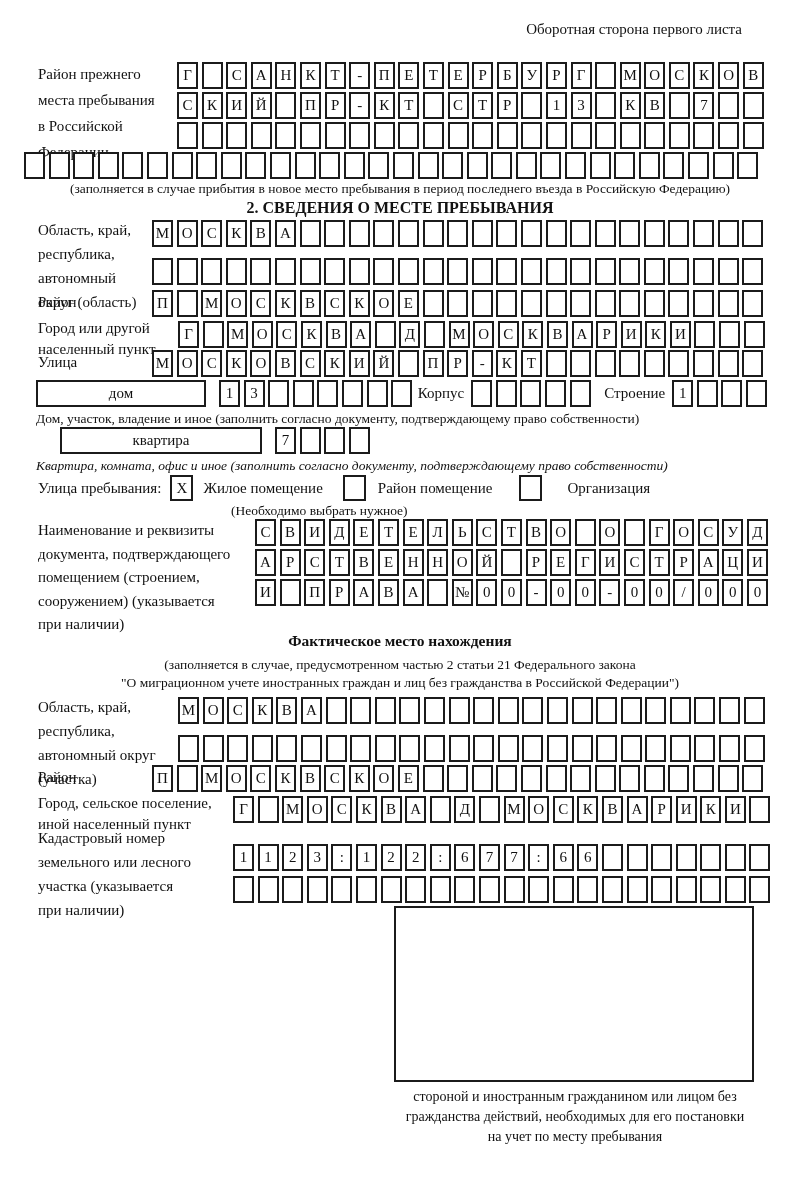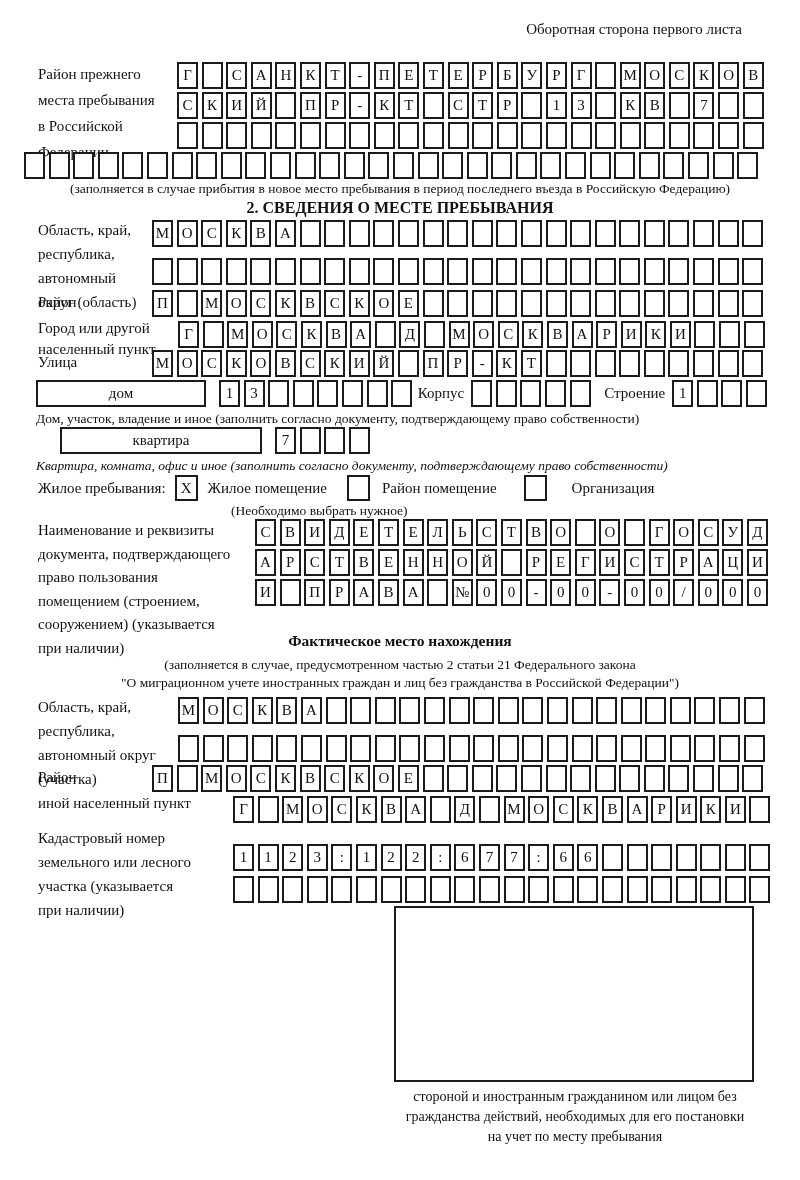--- a/index.html
+++ b/index.html
@@ -91,34 +91,33 @@
   </div>
   <div class="abs small" style="top:411px;left:36px;">Дом, участок, владение и иное (заполнить согласно документу, подтверждающему право собственности)</div>
 
   <div class="abs flexrow" style="top:427px;left:30px;padding-left:30px;">
     <span class="wide-box" style="width:202px;margin-right:13px;">квартира</span>
     <span class="box-row"><span class="cb">7</span><span class="cb"></span><span class="cb"></span><span class="cb"></span></span>
   </div>
   <div class="abs small" style="top:458px;left:36px;font-style:italic;">Квартира, комната, офис и иное (заполнить согласно документу, подтверждающему право собственности)</div>
 
   <div class="abs flexrow txt" style="top:475px;left:38px;">
-    <span>Жилое пребывания:</span>
+    <span>Улица пребывания:</span>
     <span class="chk" style="margin:0 10px 0 9px;">X</span>
     <span>Жилое помещение</span>
     <span class="chk" style="margin:0 12px 0 20px;"></span>
     <span>Район помещение</span>
     <span class="chk" style="margin:0 25px 0 27px;"></span>
     <span>Организация</span>
   </div>
   <div class="abs small" style="top:503px;left:231px;">(Необходимо выбрать нужное)</div>
 
   <div class="abs txt" style="top:519px;left:38px;width:220px;line-height:23.5px;">
     <span class="lbl-line">Наименование и реквизиты</span>
     <span class="lbl-line">документа, подтверждающего</span>
-    <span class="lbl-line">право пользования</span>
     <span class="lbl-line">помещением (строением,</span>
     <span class="lbl-line">сооружением) (указывается</span>
     <span class="lbl-line">при наличии)</span>
   </div>
   <div class="abs box-row" style="top:519px;left:255px;"><span class="cb">С</span><span class="cb">В</span><span class="cb">И</span><span class="cb">Д</span><span class="cb">Е</span><span class="cb">Т</span><span class="cb">Е</span><span class="cb">Л</span><span class="cb">Ь</span><span class="cb">С</span><span class="cb">Т</span><span class="cb">В</span><span class="cb">О</span><span class="cb"></span><span class="cb">О</span><span class="cb"></span><span class="cb">Г</span><span class="cb">О</span><span class="cb">С</span><span class="cb">У</span><span class="cb">Д</span></div>
   <div class="abs box-row" style="top:549px;left:255px;"><span class="cb">А</span><span class="cb">Р</span><span class="cb">С</span><span class="cb">Т</span><span class="cb">В</span><span class="cb">Е</span><span class="cb">Н</span><span class="cb">Н</span><span class="cb">О</span><span class="cb">Й</span><span class="cb"></span><span class="cb">Р</span><span class="cb">Е</span><span class="cb">Г</span><span class="cb">И</span><span class="cb">С</span><span class="cb">Т</span><span class="cb">Р</span><span class="cb">А</span><span class="cb">Ц</span><span class="cb">И</span></div>
   <div class="abs box-row" style="top:579px;left:255px;"><span class="cb">И</span><span class="cb"></span><span class="cb">П</span><span class="cb">Р</span><span class="cb">А</span><span class="cb">В</span><span class="cb">А</span><span class="cb"></span><span class="cb">№</span><span class="cb">0</span><span class="cb">0</span><span class="cb">-</span><span class="cb">0</span><span class="cb">0</span><span class="cb">-</span><span class="cb">0</span><span class="cb">0</span><span class="cb">/</span><span class="cb">0</span><span class="cb">0</span><span class="cb">0</span></div>
 
   <div class="abs bold center" style="top:632px;left:0;width:800px;font-size:15.5px;">Фактическое место нахождения</div>
   <div class="abs small center" style="top:657px;left:0;width:800px;">(заполняется в случае, предусмотренном частью 2 статьи 21 Федерального закона</div>
@@ -130,20 +129,21 @@
     <span class="lbl-line">автономный округ</span>
     <span class="lbl-line">(участка)</span>
   </div>
   <div class="abs box-row" style="top:697px;left:178px;"><span class="cb">М</span><span class="cb">О</span><span class="cb">С</span><span class="cb">К</span><span class="cb">В</span><span class="cb">А</span><span class="cb"></span><span class="cb"></span><span class="cb"></span><span class="cb"></span><span class="cb"></span><span class="cb"></span><span class="cb"></span><span class="cb"></span><span class="cb"></span><span class="cb"></span><span class="cb"></span><span class="cb"></span><span class="cb"></span><span class="cb"></span><span class="cb"></span><span class="cb"></span><span class="cb"></span><span class="cb"></span></div>
   <div class="abs box-row" style="top:735px;left:178px;"><span class="cb"></span><span class="cb"></span><span class="cb"></span><span class="cb"></span><span class="cb"></span><span class="cb"></span><span class="cb"></span><span class="cb"></span><span class="cb"></span><span class="cb"></span><span class="cb"></span><span class="cb"></span><span class="cb"></span><span class="cb"></span><span class="cb"></span><span class="cb"></span><span class="cb"></span><span class="cb"></span><span class="cb"></span><span class="cb"></span><span class="cb"></span><span class="cb"></span><span class="cb"></span><span class="cb"></span></div>
 
   <div class="abs txt" style="top:768px;left:38px;">Район</div>
   <div class="abs box-row" style="top:765px;left:152px;"><span class="cb">П</span><span class="cb"></span><span class="cb">М</span><span class="cb">О</span><span class="cb">С</span><span class="cb">К</span><span class="cb">В</span><span class="cb">С</span><span class="cb">К</span><span class="cb">О</span><span class="cb">Е</span><span class="cb"></span><span class="cb"></span><span class="cb"></span><span class="cb"></span><span class="cb"></span><span class="cb"></span><span class="cb"></span><span class="cb"></span><span class="cb"></span><span class="cb"></span><span class="cb"></span><span class="cb"></span><span class="cb"></span><span class="cb"></span></div>
 
   <div class="abs txt" style="top:793px;left:38px;width:195px;line-height:21px;">
+    <span class="lbl-line">Город, сельское поселение,</span>
     <span class="lbl-line">иной населенный пункт</span>
   </div>
   <div class="abs box-row" style="top:796px;left:233px;"><span class="cb">Г</span><span class="cb"></span><span class="cb">М</span><span class="cb">О</span><span class="cb">С</span><span class="cb">К</span><span class="cb">В</span><span class="cb">А</span><span class="cb"></span><span class="cb">Д</span><span class="cb"></span><span class="cb">М</span><span class="cb">О</span><span class="cb">С</span><span class="cb">К</span><span class="cb">В</span><span class="cb">А</span><span class="cb">Р</span><span class="cb">И</span><span class="cb">К</span><span class="cb">И</span><span class="cb"></span></div>
 
   <div class="abs txt" style="top:826px;left:38px;width:190px;line-height:24px;">
     <span class="lbl-line">Кадастровый номер</span>
     <span class="lbl-line">земельного или лесного</span>
     <span class="lbl-line">участка (указывается</span>
     <span class="lbl-line">при наличии)</span>
   </div>

